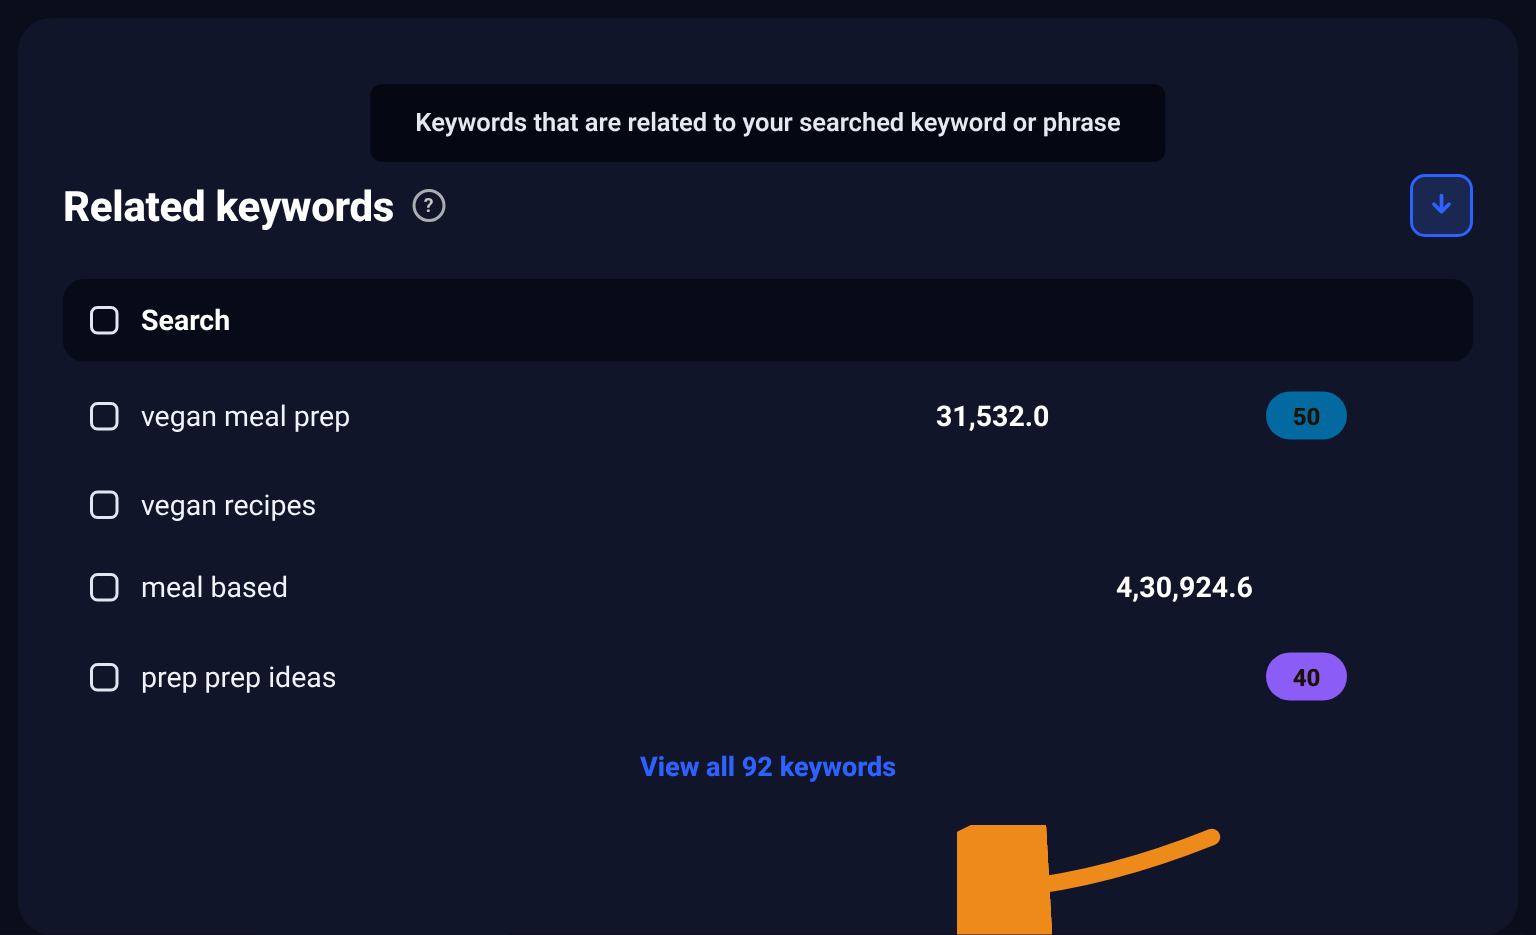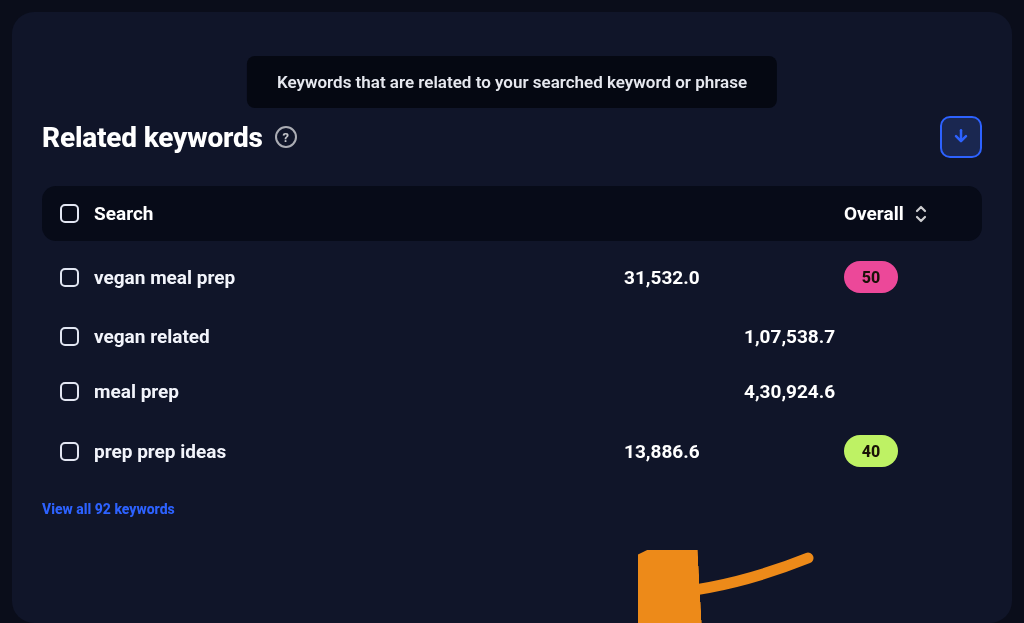--- a/index.html
+++ b/index.html
@@ -102,41 +102,42 @@
     cursor: pointer;
   }
   .sort-icon { opacity: 0.8; flex: 0 0 auto; }
 
   .tbody { padding: 4px 0 0 0; }
   .trow {
     display: flex;
     align-items: center;
     padding: 16px 18px;
   }
-  .cell-keyword { font-size: 19px; font-weight: 700; color: #f2f4fb; }
+  .cell-keyword { font-size: 19px; font-weight: 400; color: #f2f4fb; }
   .cell-volume  { font-size: 19px; font-weight: 700; color: #fff; }
 
   .badge {
     display: inline-flex;
     align-items: center;
     justify-content: center;
     min-width: 54px;
     height: 32px;
     border-radius: 999px;
     font-size: 16px;
     font-weight: 800;
     color: #1a1207;
     padding: 0 14px;
   }
-  .badge-yellow { background: #ec4899; }
-  .badge-orange { background: #bef264; }
+  .badge-yellow { background: #0369a1; }
+  .badge-orange { background: #8b5cf6; }
 
   .view-all {
+    text-align: center;
     margin-top: 18px;
-    font-size: 14px;
+    font-size: 18px;
     font-weight: 800;
     color: #2d62ff;
     cursor: pointer;
   }
 
   .annotation-arrow {
     position: absolute;
     left: 626px;
     top: 538px;
     pointer-events: none;
@@ -164,68 +165,55 @@
 
   <div class="table">
 
     <div class="thead">
       <div class="col-check">
         <div class="checkbox"></div>
       </div>
       <div class="col-keyword">
         <span class="th-label">Search</span>
       </div>
-      <div class="col-overall">
-        <span class="th-label">Overall</span>
-        <svg class="sort-icon" width="14" height="18" viewBox="0 0 14 18" fill="none" stroke="#ffffff" stroke-width="2.2" stroke-linecap="round" stroke-linejoin="round">
-          <polyline points="3 6 7 2 11 6"></polyline>
-          <polyline points="3 12 7 16 11 12"></polyline>
-        </svg>
-      </div>
     </div>
 
     <div class="tbody" id="tbody">
         <div class="trow">
           <div class="col-check">
             <div class="checkbox"></div>
           </div>
           <div class="col-keyword"><span class="cell-keyword">vegan meal prep</span></div>
           <div class="col-volume">
             <span class="cell-volume">31,532.0</span>
           </div>
           <div class="col-overall">
             <span class="badge badge-yellow">50</span>
           </div>
         </div>
         <div class="trow">
           <div class="col-check">
             <div class="checkbox"></div>
           </div>
-          <div class="col-keyword"><span class="cell-keyword">vegan related</span></div>
-          <div class="col-volume">
-            <span class="cell-volume">1,07,538.7</span>
-          </div>
-        </div>
-        <div class="trow">
-          <div class="col-check">
-            <div class="checkbox"></div>
-          </div>
-          <div class="col-keyword"><span class="cell-keyword">meal prep</span></div>
+          <div class="col-keyword"><span class="cell-keyword">vegan recipes</span></div>
+        </div>
+        <div class="trow">
+          <div class="col-check">
+            <div class="checkbox"></div>
+          </div>
+          <div class="col-keyword"><span class="cell-keyword">meal based</span></div>
           <div class="col-volume">
             <span class="cell-volume">4,30,924.6</span>
           </div>
         </div>
         <div class="trow">
           <div class="col-check">
             <div class="checkbox"></div>
           </div>
           <div class="col-keyword"><span class="cell-keyword">prep prep ideas</span></div>
-          <div class="col-volume">
-            <span class="cell-volume">13,886.6</span>
-          </div>
           <div class="col-overall">
             <span class="badge badge-orange">40</span>
           </div>
         </div>
       </div>
 
   </div>
 
   <div class="view-all">View all 92 keywords</div>
 

